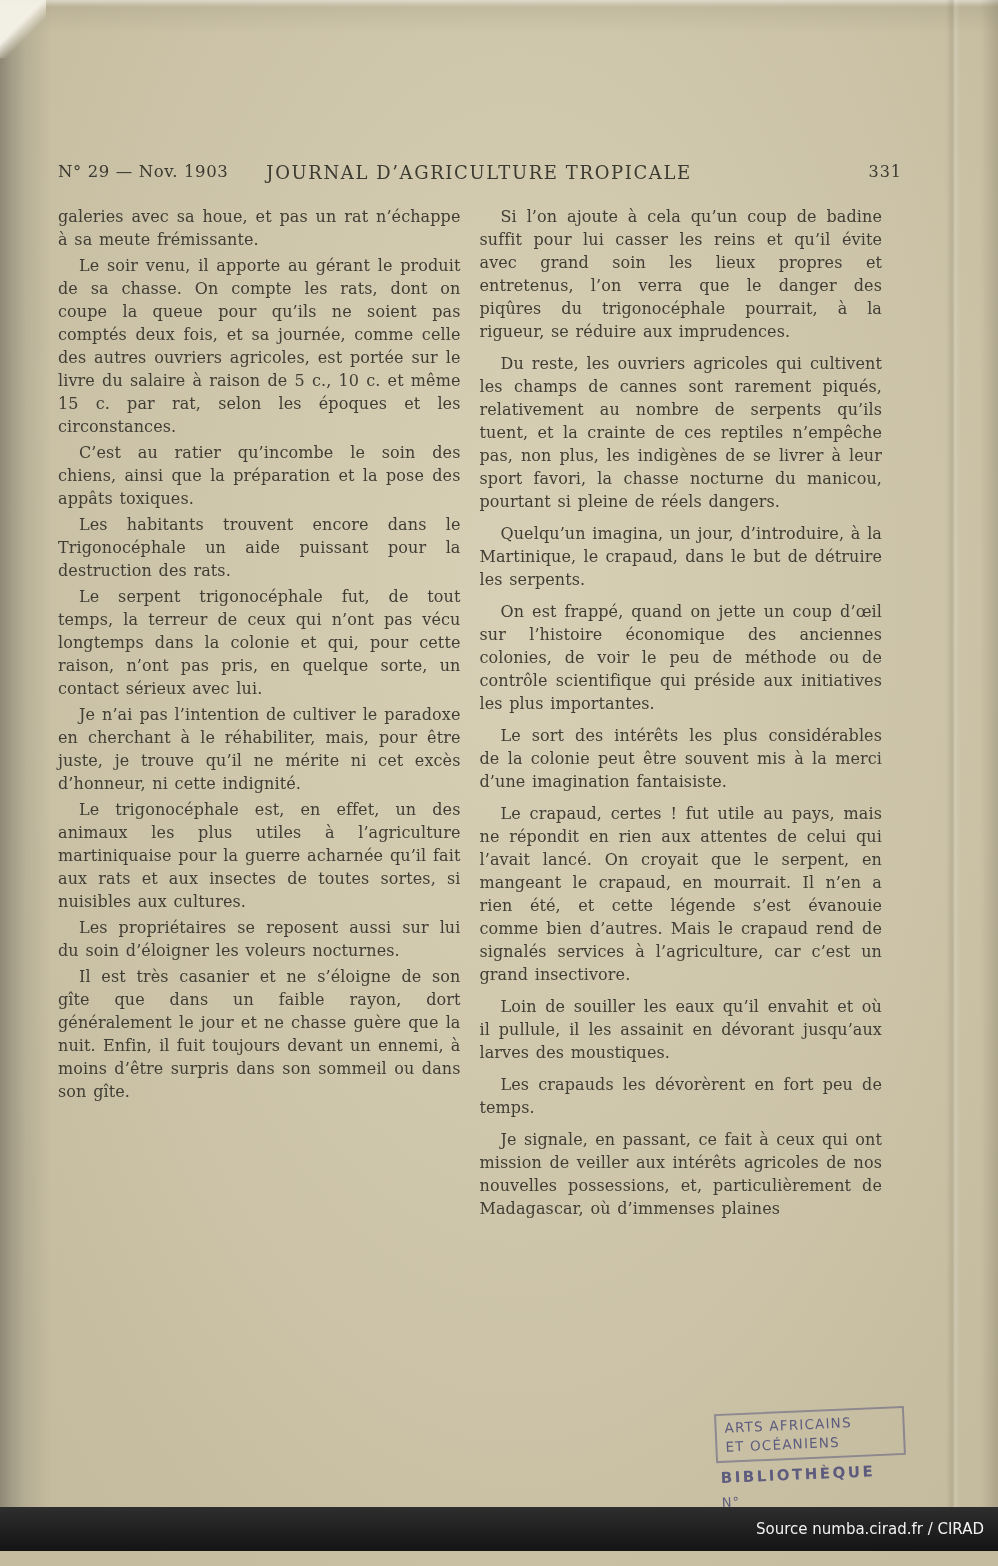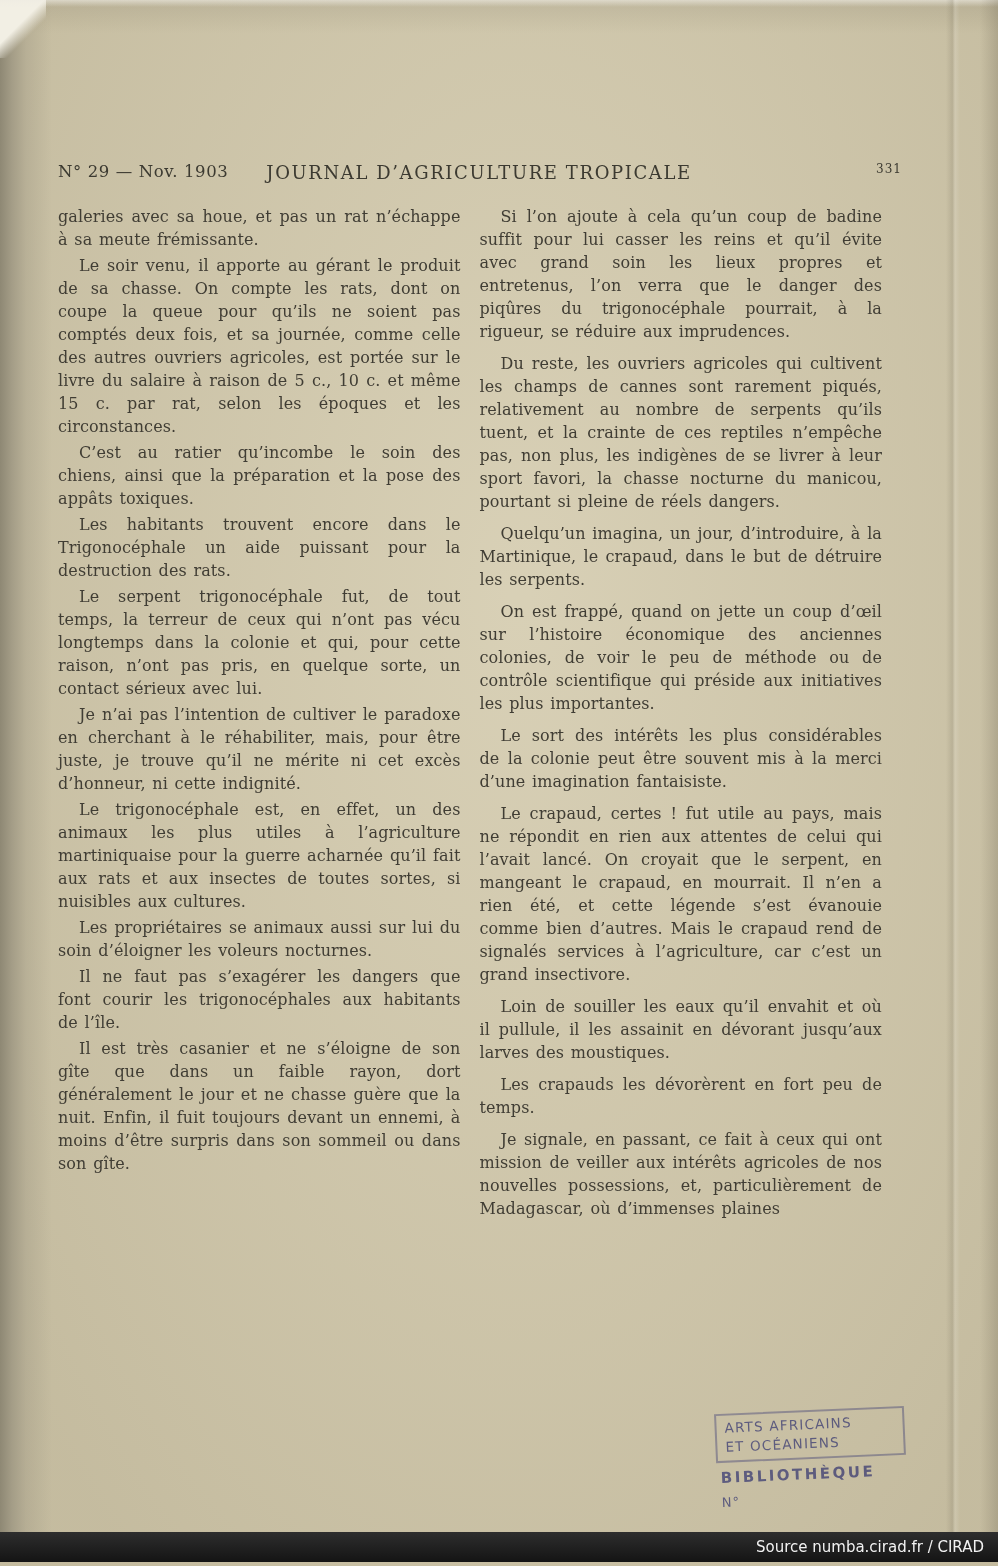--- a/index.html
+++ b/index.html
@@ -33,21 +33,21 @@
     background:linear-gradient(270deg,rgba(110,102,82,0.28),rgba(110,102,82,0));
   }
 
   
   .page-header{
     position:absolute;left:58px;right:96px;top:162px;
     display:flex;align-items:flex-start;color:#3c3a31;
   }
   .issue{font-size:16.5px;letter-spacing:0.6px;white-space:nowrap;}
   .journal-title{font-size:18px;letter-spacing:1.6px;margin-left:38px;white-space:nowrap;}
-  .page-number{margin-left:auto;font-size:12px;letter-spacing:1px;}
+  .page-number{margin-left:auto;font-size:16px;letter-spacing:1px;}
 
   
   .columns{
     position:absolute;left:58px;top:205px;width:824px;
     display:flex;gap:19px;
   }
   .col{flex:1;min-width:0;}
   .col p{
     margin:0;font-size:16px;line-height:23px;color:#403d34;
     text-align:justify;text-indent:21px;letter-spacing:0.1px;word-spacing:1.5px;
@@ -67,21 +67,21 @@
   .stamp-box{
     border:2px solid rgba(95,99,187,0.55);
     padding:3px 8px 4px;font-size:13.5px;letter-spacing:1.2px;line-height:19px;
     white-space:nowrap;
   }
   .stamp-bib{font-weight:bold;font-size:15px;letter-spacing:2.5px;margin:6px 0 0 4px;}
   .stamp-no{font-size:13px;margin:8px 0 0 4px;letter-spacing:1px;}
 
   
   .source-bar{
-    position:absolute;left:0;right:0;bottom:4px;height:30px;
+    position:absolute;left:0;right:0;bottom:15px;height:44px;
     background:linear-gradient(180deg,#2e2e2e,#141414);
     display:flex;align-items:center;justify-content:flex-end;
     padding-right:14px;box-sizing:border-box;
     font-family:"DejaVu Sans", sans-serif;font-size:15px;color:#f2f2f2;
   }
 </style>
 </head>
 <body>
 
 <div class="page">
@@ -94,22 +94,21 @@
 
   <main class="columns">
     <div class="col col-left">
         <p class="no-indent">galeries avec sa houe, et pas un rat n’échappe à sa meute frémissante.</p>
         <p>Le soir venu, il apporte au gérant le produit de sa chasse. On compte les rats, dont on coupe la queue pour qu’ils ne soient pas comptés deux fois, et sa journée, comme celle des autres ouvriers agricoles, est portée sur le livre du salaire à raison de 5 c., 10 c. et même 15 c. par rat, selon les époques et les circonstances.</p>
         <p>C’est au ratier qu’incombe le soin des chiens, ainsi que la préparation et la pose des appâts toxiques.</p>
         <p>Les habitants trouvent encore dans le Trigonocéphale un aide puissant pour la destruction des rats.</p>
         <p>Le serpent trigonocéphale fut, de tout temps, la terreur de ceux qui n’ont pas vécu longtemps dans la colonie et qui, pour cette raison, n’ont pas pris, en quelque sorte, un contact sérieux avec lui.</p>
         <p>Je n’ai pas l’intention de cultiver le paradoxe en cherchant à le réhabiliter, mais, pour être juste, je trouve qu’il ne mérite ni cet excès d’honneur, ni cette indignité.</p>
         <p>Le trigonocéphale est, en effet, un des animaux les plus utiles à l’agriculture martiniquaise pour la guerre acharnée qu’il fait aux rats et aux insectes de toutes sortes, si nuisibles aux cultures.</p>
-        <p>Les propriétaires se animaux aussi sur lui du soin d’éloigner les voleurs nocturnes.</p>
-        <p>Il ne faut pas s’exagérer les dangers que font courir les trigonocéphales aux habitants de l’île.</p>
+        <p>Les propriétaires se reposent aussi sur lui du soin d’éloigner les voleurs nocturnes.</p>
         <p>Il est très casanier et ne s’éloigne de son gîte que dans un faible rayon, dort généralement le jour et ne chasse guère que la nuit. Enfin, il fuit toujours devant un ennemi, à moins d’être surpris dans son sommeil ou dans son gîte.</p>
       </div>
     <div class="col col-right">
         <p>Si l’on ajoute à cela qu’un coup de badine suffit pour lui casser les reins et qu’il évite avec grand soin les lieux propres et entretenus, l’on verra que le danger des piqûres du trigonocéphale pourrait, à la rigueur, se réduire aux imprudences.</p>
         <p>Du reste, les ouvriers agricoles qui cultivent les champs de cannes sont rarement piqués, relativement au nombre de serpents qu’ils tuent, et la crainte de ces reptiles n’empêche pas, non plus, les indigènes de se livrer à leur sport favori, la chasse nocturne du manicou, pourtant si pleine de réels dangers.</p>
         <p>Quelqu’un imagina, un jour, d’introduire, à la Martinique, le crapaud, dans le but de détruire les serpents.</p>
         <p>On est frappé, quand on jette un coup d’œil sur l’histoire économique des anciennes colonies, de voir le peu de méthode ou de contrôle scientifique qui préside aux initiatives les plus importantes.</p>
         <p>Le sort des intérêts les plus considérables de la colonie peut être souvent mis à la merci d’une imagination fantaisiste.</p>
         <p>Le crapaud, certes ! fut utile au pays, mais ne répondit en rien aux attentes de celui qui l’avait lancé. On croyait que le serpent, en mangeant le crapaud, en mourrait. Il n’en a rien été, et cette légende s’est évanouie comme bien d’autres. Mais le crapaud rend de signalés services à l’agriculture, car c’est un grand insectivore.</p>
         <p>Loin de souiller les eaux qu’il envahit et où il pullule, il les assainit en dévorant jusqu’aux larves des moustiques.</p>

